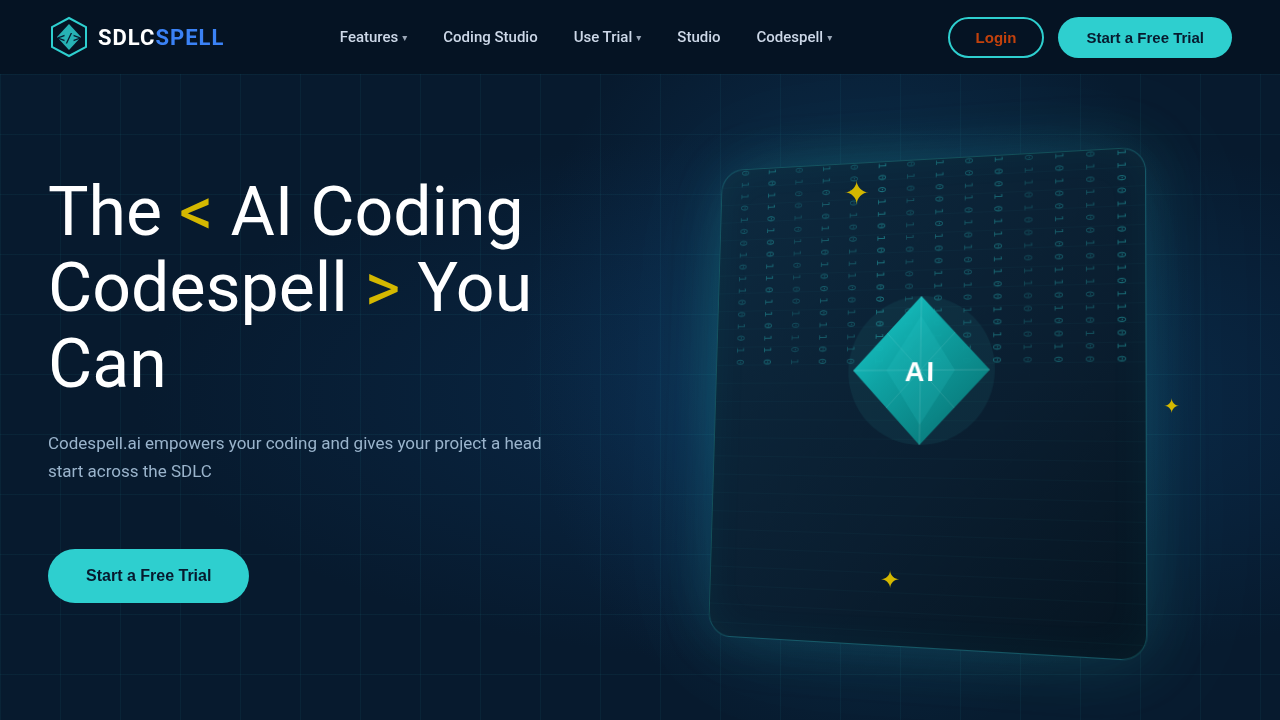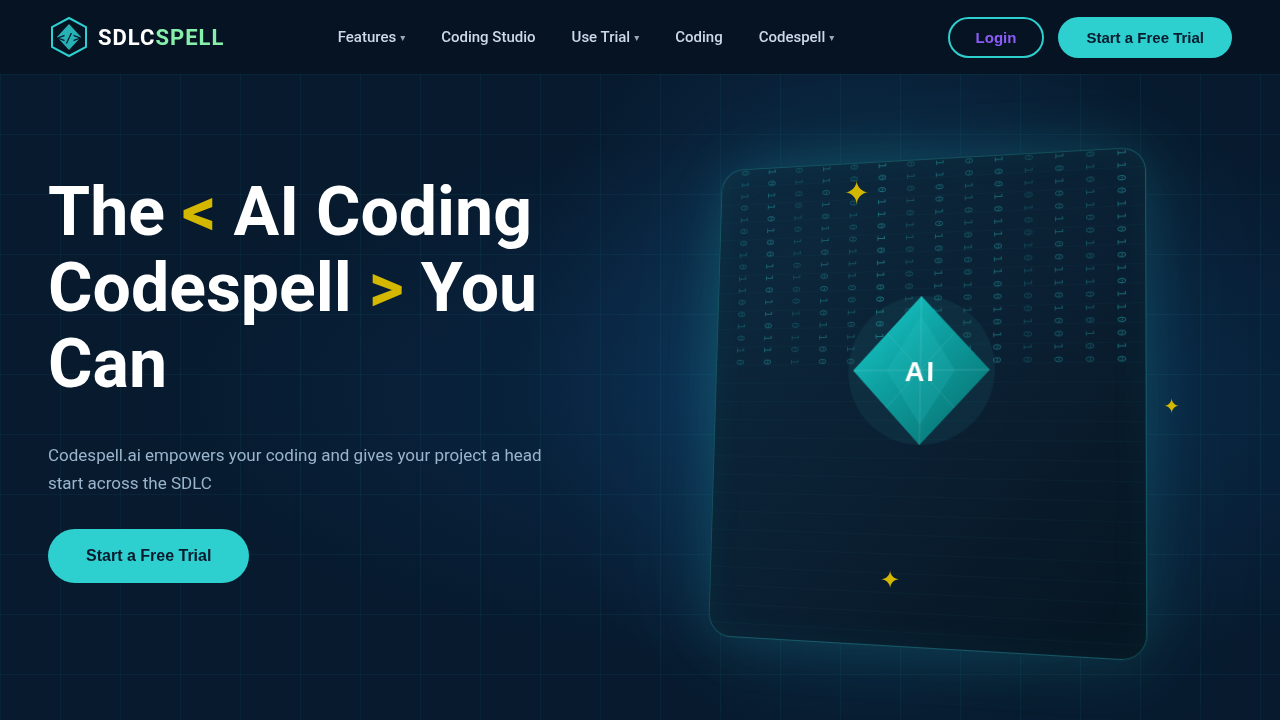--- a/index.html
+++ b/index.html
@@ -37,21 +37,21 @@
     }
 
     .logo-text {
       font-size: 22px;
       font-weight: 700;
       color: #fff;
       letter-spacing: 1px;
     }
 
     .logo-text span.code { color: #fff; }
-    .logo-text span.spell { color: #86efac; }
+    .logo-text span.spell { color: #3b82f6; }
 
     .nav-links {
       display: flex;
       align-items: center;
       gap: 36px;
       list-style: none;
     }
 
     .nav-links li a {
       color: #cdd8e8;
@@ -71,21 +71,21 @@
 
     .nav-actions {
       display: flex;
       align-items: center;
       gap: 14px;
     }
 
     .btn-login {
       border: 2px solid #2ecfcf;
       background: transparent;
-      color: #8b5cf6;
+      color: #c2410c;
       padding: 10px 26px;
       border-radius: 50px;
       font-size: 15px;
       font-weight: 600;
       cursor: pointer;
       transition: background 0.2s;
     }
 
     .btn-trial {
       background: #2ecfcf;
@@ -134,35 +134,35 @@
     .hero-content {
       position: absolute;
       left: 48px;
       top: 100px;
       max-width: 600px;
       z-index: 5;
     }
 
     .hero-title {
       font-size: 68px;
-      font-weight: 700;
+      font-weight: 400;
       line-height: 1.12;
       color: #fff;
-      margin-bottom: 40px;
+      margin-bottom: 28px;
     }
 
     .hero-title .accent-lt { color: #d4b800; font-style: normal; }
     .hero-title .accent-gt { color: #d4b800; font-style: normal; }
 
     .hero-subtitle {
       font-size: 17px;
       color: #9ab4cc;
       line-height: 1.6;
       max-width: 500px;
-      margin-bottom: 32px;
+      margin-bottom: 64px;
     }
 
     .btn-hero-trial {
       background: #2ecfcf;
       color: #071a2e;
       border: none;
       padding: 18px 38px;
       border-radius: 50px;
       font-size: 16px;
       font-weight: 700;
@@ -286,21 +286,21 @@
       </a>
     </li>
     <li>
       <a href="#">
         <span>Use Trial</span>
         <span class="chevron">▾</span>
       </a>
     </li>
     <li>
       <a href="#">
-        <span>Coding</span>
+        <span>Studio</span>
       </a>
     </li>
     <li>
       <a href="#">
         <span>Codespell</span>
         <span class="chevron">▾</span>
       </a>
     </li>
   </ul>
 

